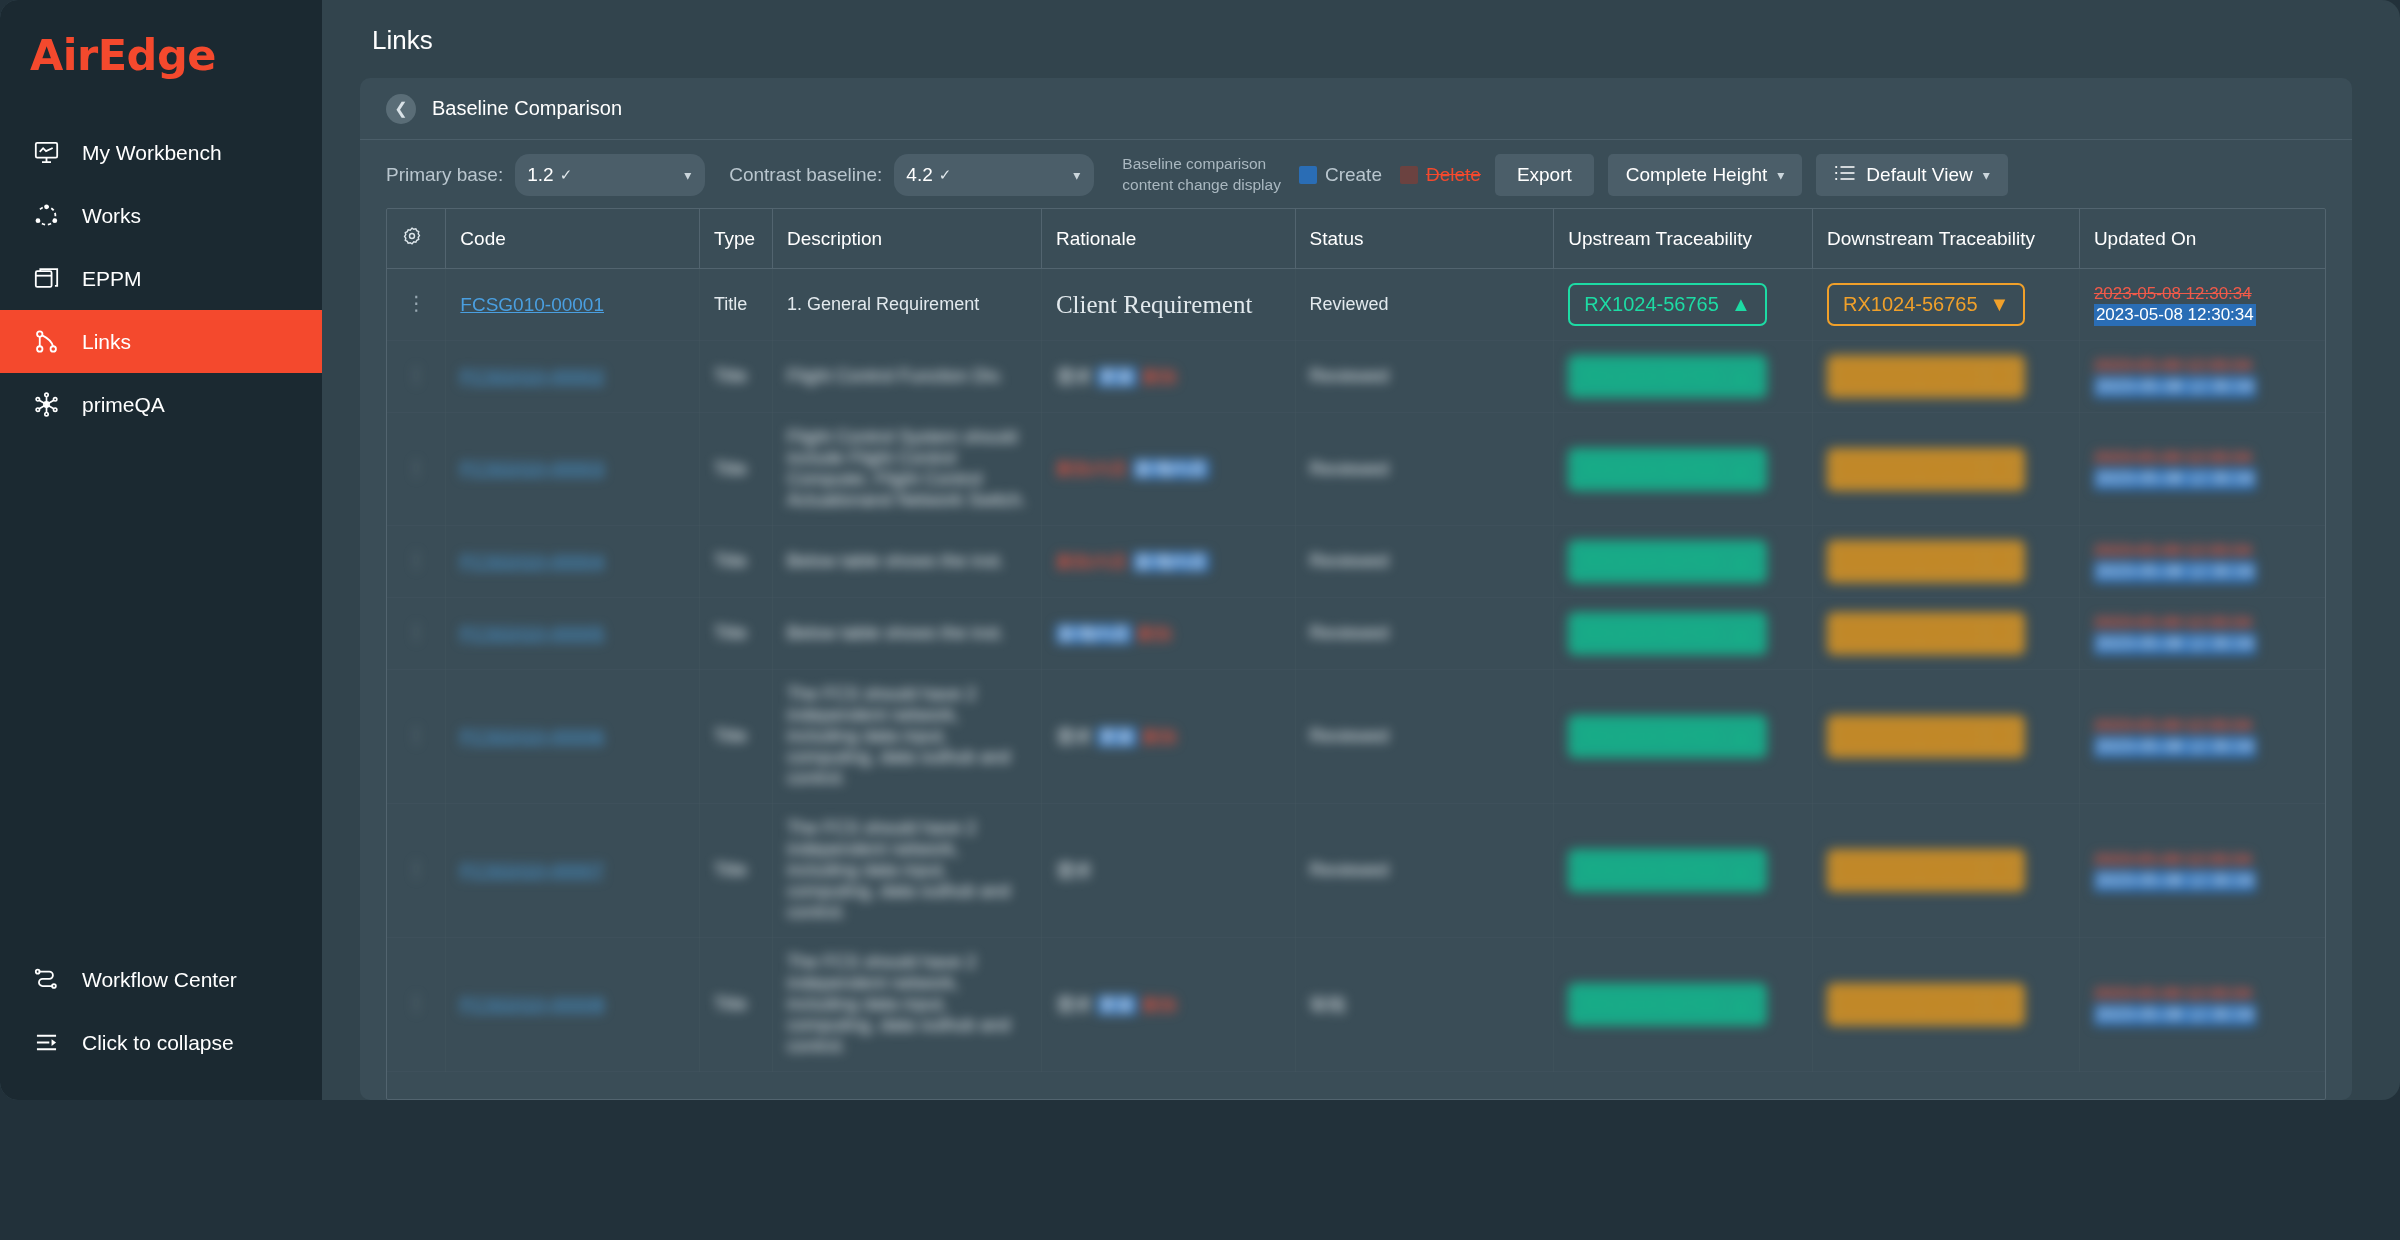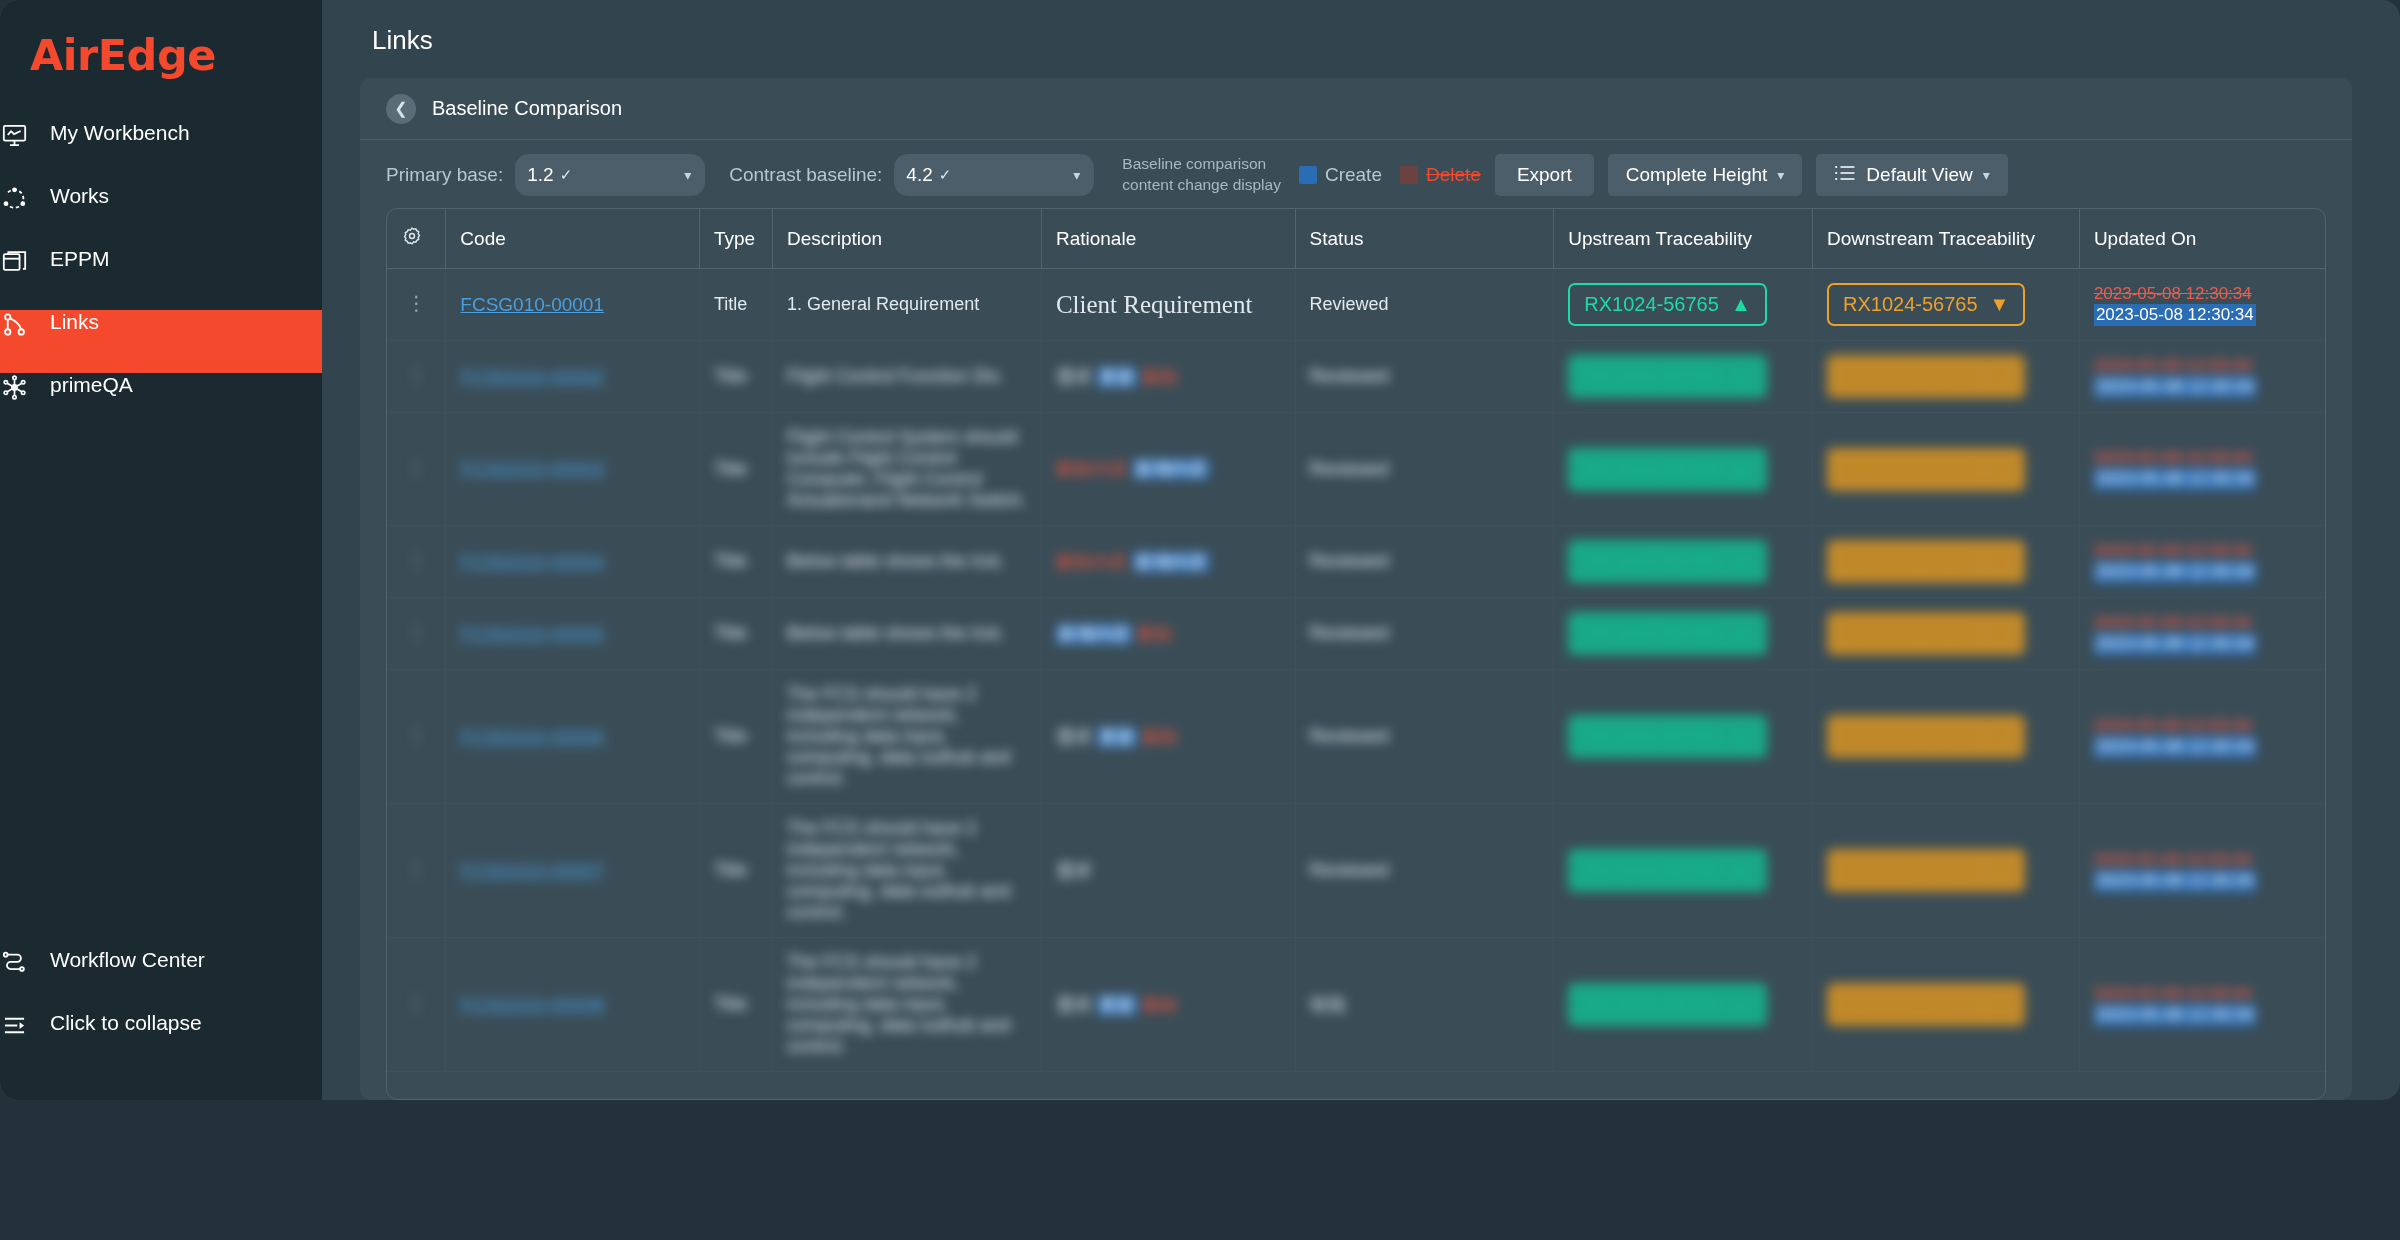--- a/index.html
+++ b/index.html
@@ -33,23 +33,24 @@
     font-size: 43px;
     font-weight: 700;
     color: #f4492d;
     letter-spacing: -0.5px;
     line-height: 1;
     font-family: "DejaVu Sans", sans-serif;
   }
   .nav { display: flex; flex-direction: column; }
   .nav-item {
     display: flex;
-    align-items: flex-start;
+    align-items: center;
     gap: 21px;
     height: 63px;
+    padding-left: 32px;
     color: #ffffff;
     font-size: 21px;
     cursor: pointer;
     user-select: none;
   }
   .nav-item.active { background: #f4492d; }
   .nav-icon {
     width: 29px; height: 29px;
     flex: 0 0 29px;
     display: flex; align-items: center; justify-content: center;
@@ -162,21 +163,21 @@
     white-space: nowrap;
     margin-left: 14px;
   }
   .btn .caret { color: #cbd6dc; font-size: 14px; }
   .btn-export { padding: 0 22px; }
 
   
   .table-wrap {
     margin: 0 26px;
     border: 1px solid #52646f;
-    border-radius: 11px;
+    border-radius: 2px;
     flex: 1 1 auto;
     min-height: 0;
     overflow: hidden;
   }
   table { width: 100%; border-collapse: collapse; table-layout: fixed; }
   th {
     text-align: left;
     color: #ffffff;
     font-size: 19px;
     font-weight: 400;

